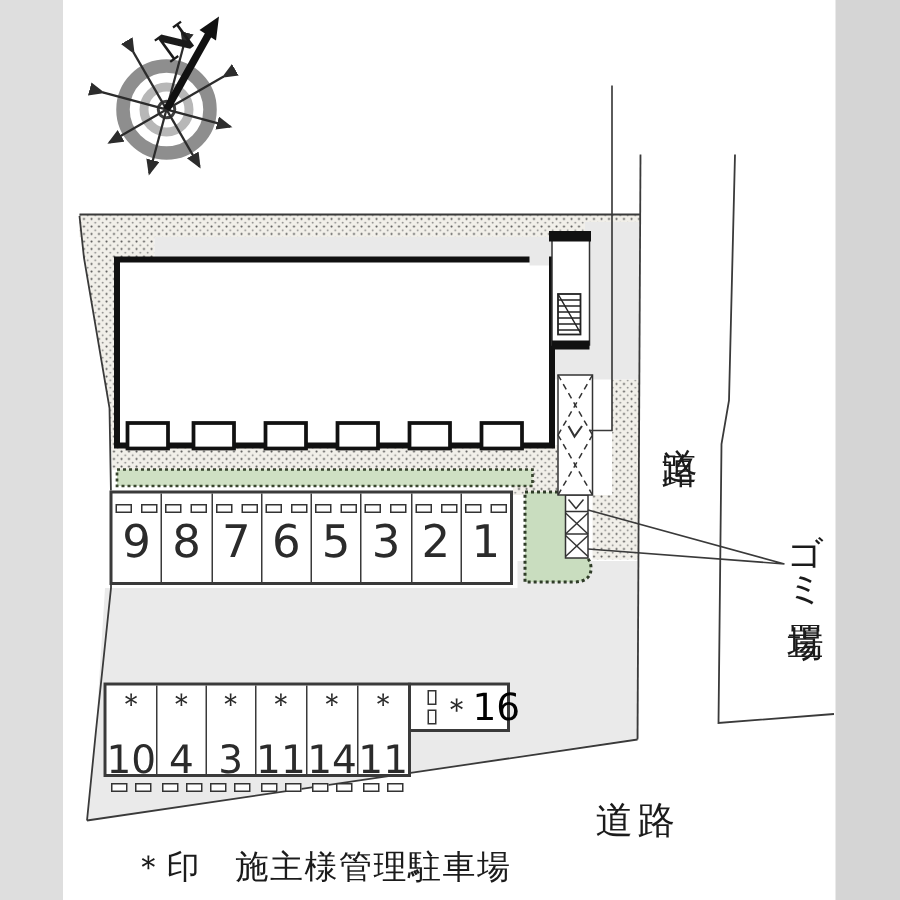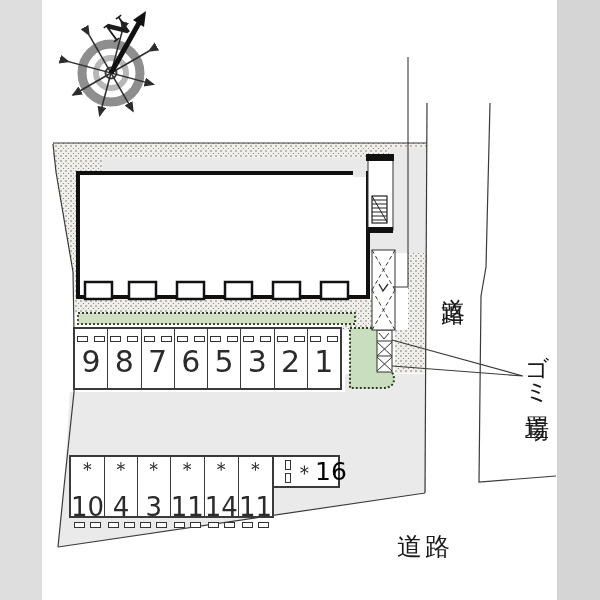--- a/index.html
+++ b/index.html
@@ -154,20 +154,21 @@
         <line x1="111" y1="73" x2="139" y2="23" stroke="#111" stroke-width="5"></line>
         <polygon points="146,11 144,27 133,20" fill="#111"></polygon>
       </g>
     </g>
   </svg>
 
   <div class="ov jp lbl-north">N</div>
   <div class="ov jp vtext lbl-road-right">道路</div>
   <div class="ov jp vtext lbl-garbage">ゴミ置場</div>
   <div class="ov jp lbl-road-bottom">道路</div>
+  <div class="ov jp lbl-legend">＊印　施主様管理駐車場</div>
 
   <div class="ov prow row-main">
       <div class="cell">
         <div class="stops">
           <span class="dash"></span>
           <span class="dash"></span>
         </div>
         <span class="num">9</span>
       </div>
       <div class="cell">

